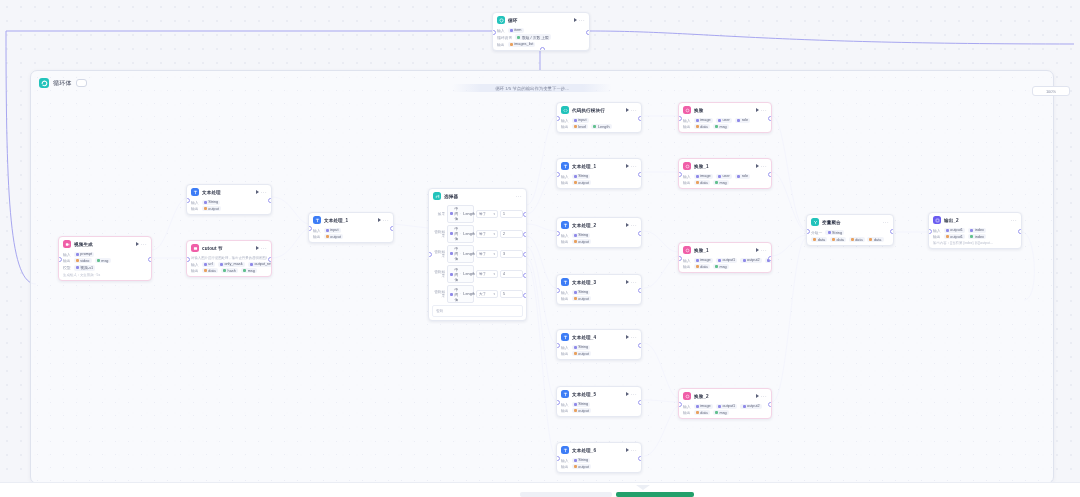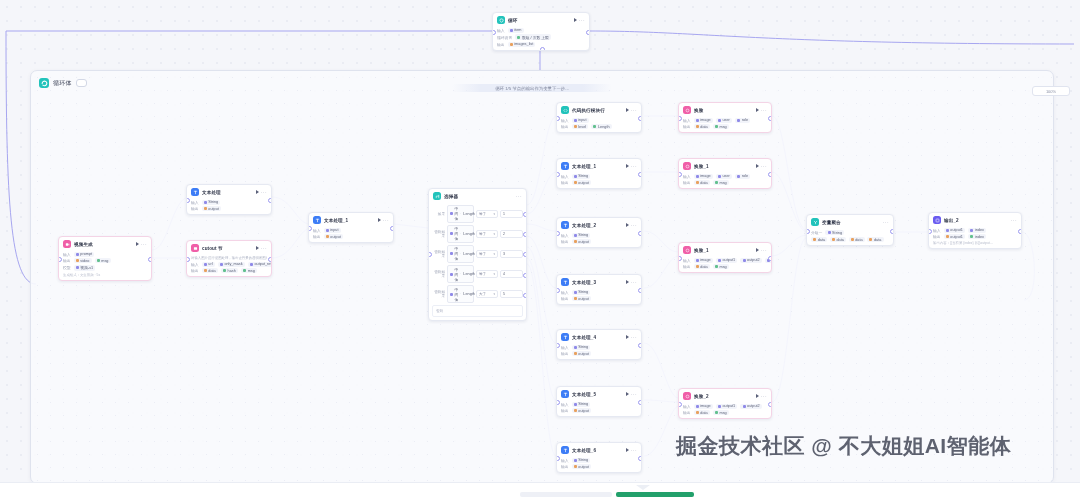--- a/index.html
+++ b/index.html
@@ -1051,21 +1051,20 @@
             <i></i>
             <em style="font-style:normal">index</em>
           </span>
       </div>
       <div class="pnote">输出内容：{{当前第 {index} 张}}output…</div>
     </div>
     <span class="port l"></span>
       <span class="port r"></span>
   </div>
 
-  <div class="watermark">掘金技术社区 @ 不大姐姐AI智能体</div>
 
   <div class="bottombar">
     <div class="bb-notch"></div>
     <div class="bb-inner">
       <span class="bb-chip a"></span>
       <span class="bb-chip b"></span>
     </div>
   </div>
 
 </div>

